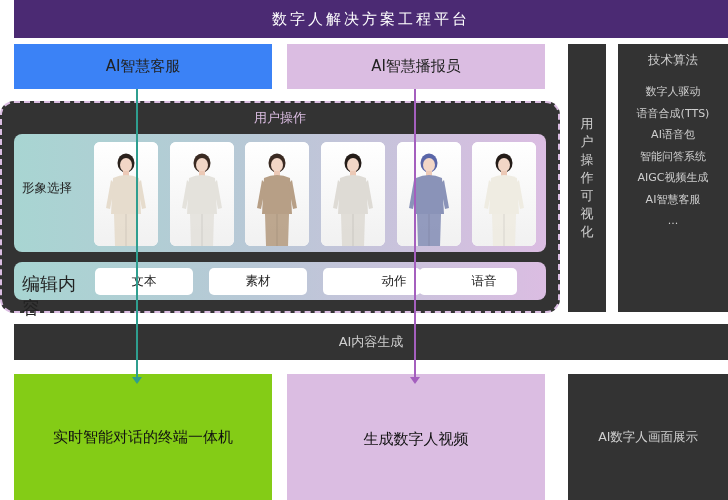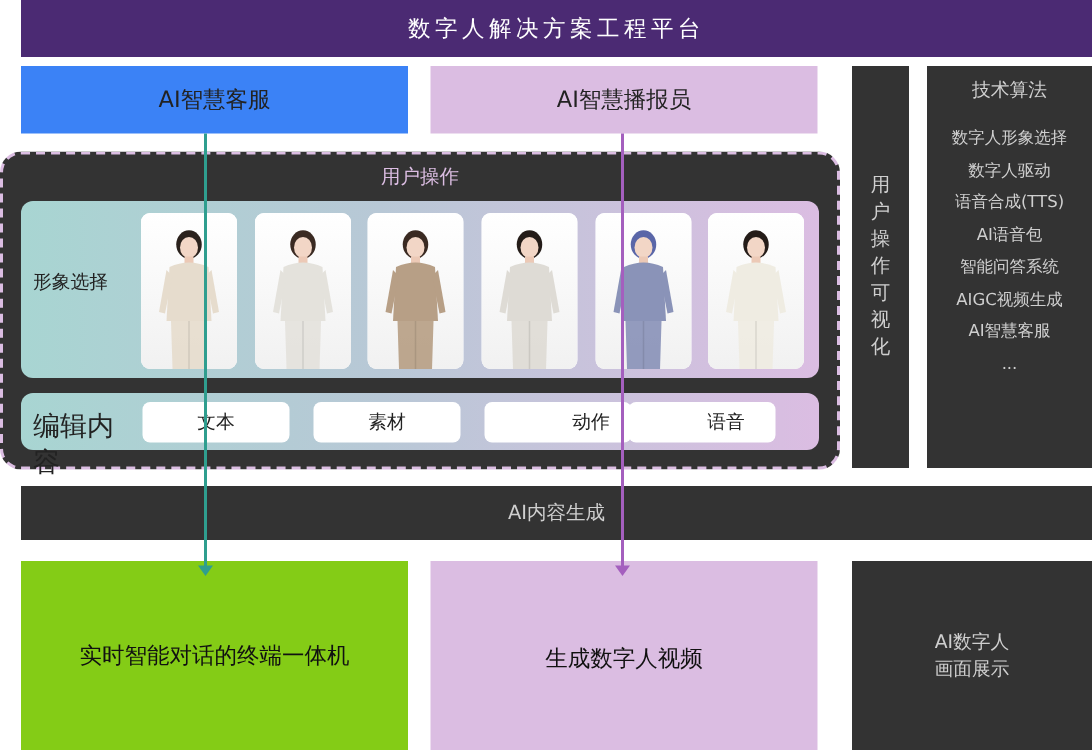--- a/index.html
+++ b/index.html
@@ -17,21 +17,21 @@
   #user-op-title{left:0;top:108px;width:560px;height:20px;color:#dbbde2;font-size:13px;}
   #avatar-row{left:14px;top:134px;width:532px;height:118px;border-radius:8px;background:linear-gradient(90deg,#a8d5d2 0%,#b8c8d6 45%,#dbbde2 100%);}
   #avatar-label{left:22px;top:180px;width:64px;color:#222;font-size:12.5px;}
   .card{top:142px;width:64px;height:104px;background:#fff;border-radius:6px;overflow:hidden;}
   #edit-row{left:14px;top:262px;width:532px;height:38px;border-radius:8px;background:linear-gradient(90deg,#a8d5d2 0%,#b8c8d6 45%,#dbbde2 100%);}
   #edit-label{left:22px;top:272px;width:64px;color:#222;font-size:18px;}
   .edit-btn{top:268px;width:98px;height:27px;background:#fff;border-radius:5px;color:#222;font-size:12.5px;}
   #gen-bar{left:14px;top:324px;width:714px;height:36px;background:#333333;color:#cfcfcf;font-size:13px;}
   #terminal{left:14px;top:374px;width:258px;height:126px;background:#84cc16;color:#111;font-size:15px;}
   #video{left:287px;top:374px;width:258px;height:130px;background:#dbbde2;color:#111;font-size:15px;}
-  #display{left:568px;top:374px;width:160px;height:126px;background:#333333;color:#cfcfcf;font-size:12.5px;line-height:18px;flex-direction:column;}
+  #display{left:568px;top:374px;width:160px;height:126px;background:#333333;color:#cfcfcf;font-size:12.5px;line-height:18px;flex-direction:row;}
   .vline{width:2px;}
   #teal-line{left:136px;top:89px;height:292px;background:#2f9e8f;}
   #purple-line{left:414px;top:89px;height:292px;background:#a45fbe;}
   .arrowhead{width:0;height:0;border-left:5px solid transparent;border-right:5px solid transparent;}
   #teal-arrow{left:132px;top:377px;border-top:7px solid #2f9e8f;}
   #purple-arrow{left:410px;top:377px;border-top:7px solid #a45fbe;}
 </style>
 </head>
 <body>
 
@@ -51,21 +51,20 @@
   <span>户</span>
   <span>操</span>
   <span>作</span>
   <span>可</span>
   <span>视</span>
   <span>化</span>
 </div>
 
 <div class="abs" id="algo-col">
   <div class="head">技术算法</div>
-  <div class="item">数字人形象选择</div>
   <div class="item">数字人驱动</div>
   <div class="item">语音合成(TTS)</div>
   <div class="item">AI语音包</div>
   <div class="item">智能问答系统</div>
   <div class="item">AIGC视频生成</div>
   <div class="item">AI智慧客服</div>
   <div class="item">...</div>
 </div>
 
 <div class="abs" id="user-op"></div>

